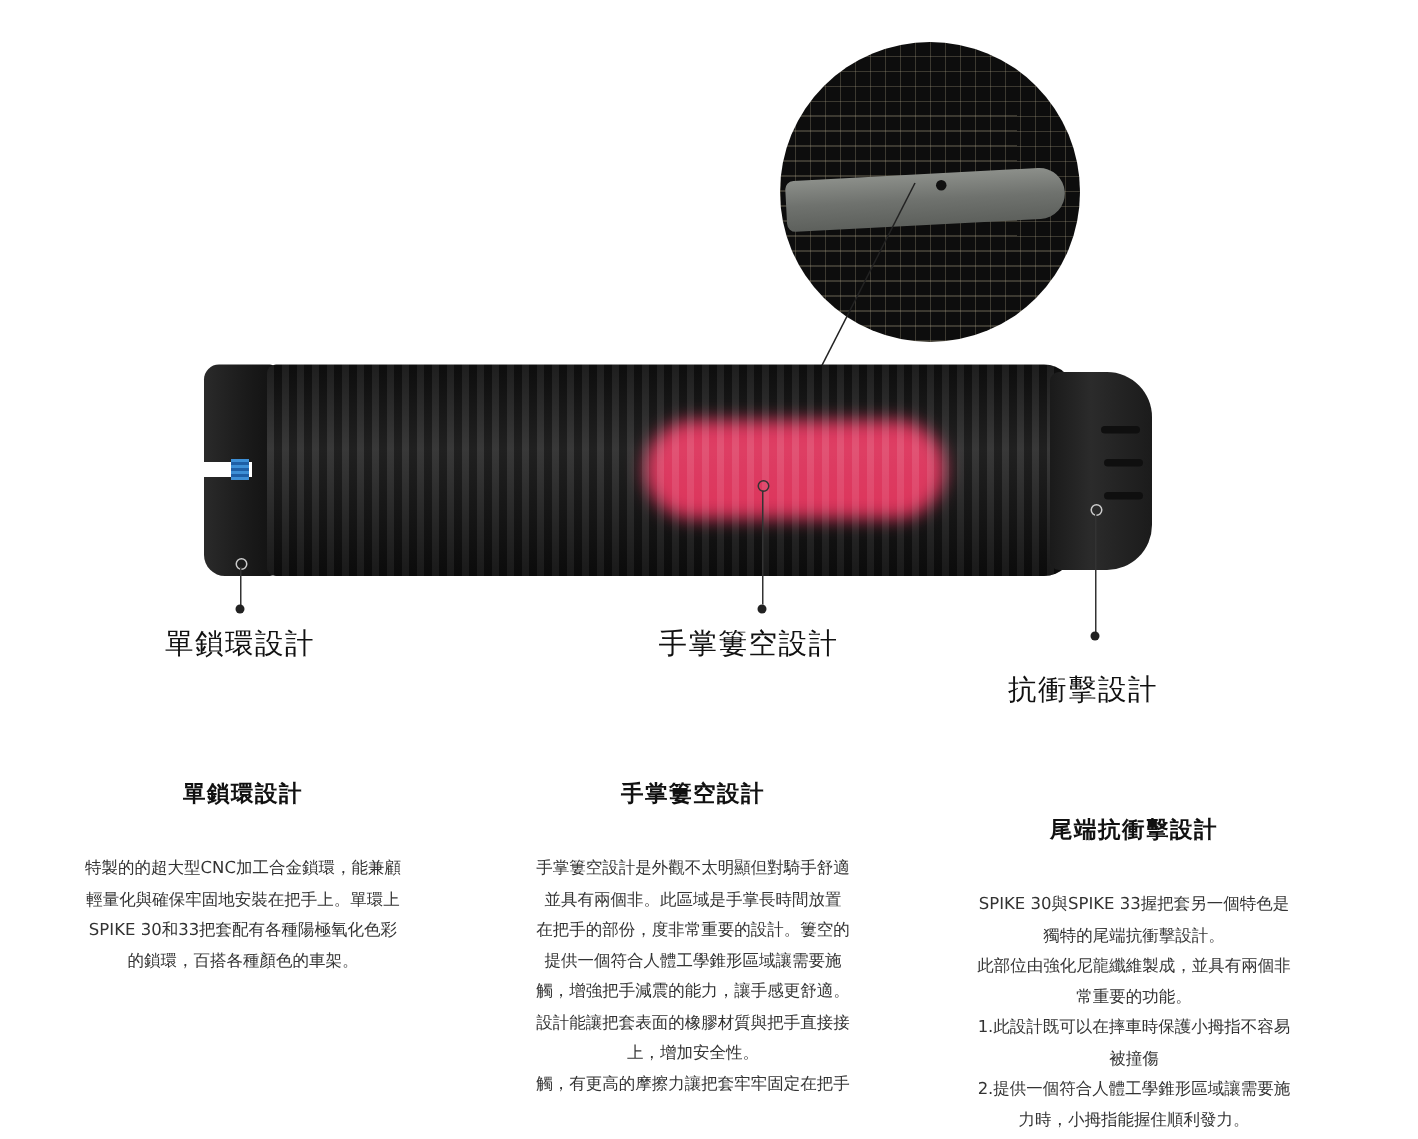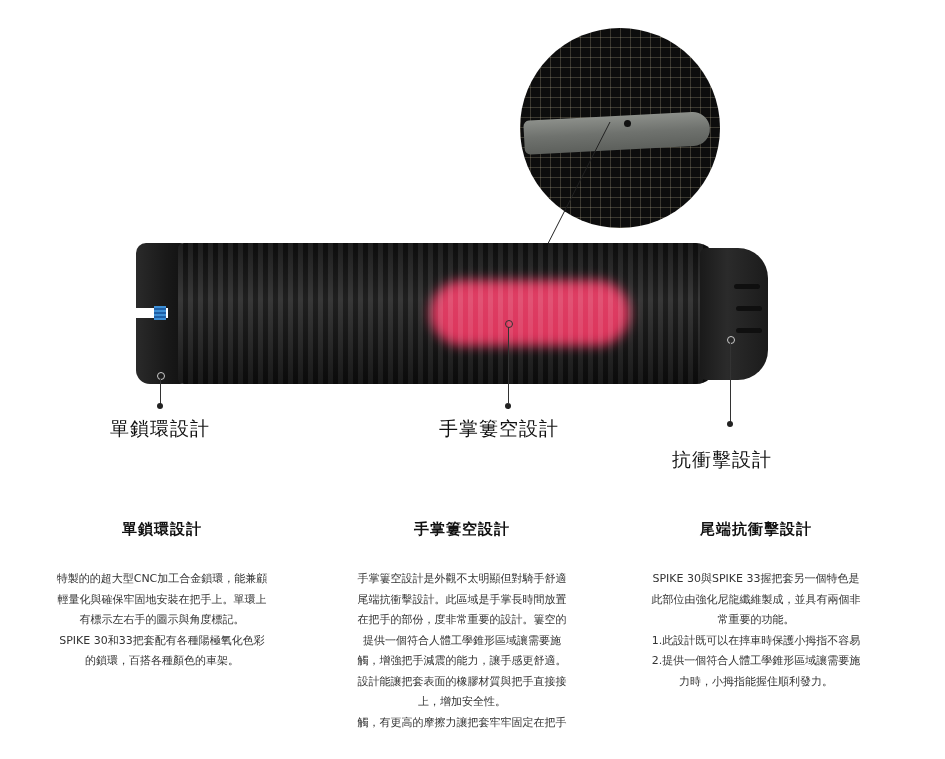--- a/index.html
+++ b/index.html
@@ -119,43 +119,44 @@
   <div class="abs vline" style="left:730px;top:342px;height:80px;"></div>
   <div class="abs dot" style="left:727px;top:421px;"></div>
   <div class="abs callout-label" style="left:672px;top:435px;margin-top:12px;">抗衝擊設計</div>
 </div>
 
 <div class="abs col" style="left:32px;top:520px;">
   <h3 class="col-title">單鎖環設計</h3>
   <div class="col-body">
     <p>特製的的超大型CNC加工合金鎖環，能兼顧</p>
     <p>輕量化與確保牢固地安裝在把手上。單環上</p>
-    <p>有標示左右手的圖示與角度標記。</p>
     <p>SPIKE 30和33把套配有各種陽極氧化色彩</p>
     <p>的鎖環，百搭各種顏色的車架。</p>
   </div>
 </div>
 
 <div class="abs col" style="left:332px;top:520px;">
   <h3 class="col-title">手掌簍空設計</h3>
   <div class="col-body">
     <p>手掌簍空設計是外觀不太明顯但對騎手舒適</p>
-    <p>尾端抗衝擊設計。此區域是手掌長時間放置</p>
+    <p>並具有兩個非。此區域是手掌長時間放置</p>
     <p>在把手的部份，度非常重要的設計。簍空的</p>
     <p>提供一個符合人體工學錐形區域讓需要施</p>
     <p>觸，增強把手減震的能力，讓手感更舒適。</p>
     <p>設計能讓把套表面的橡膠材質與把手直接接</p>
     <p>上，增加安全性。</p>
     <p>觸，有更高的摩擦力讓把套牢牢固定在把手</p>
   </div>
 </div>
 
-<div class="abs col" style="left:626px;top:520px;">
+<div class="abs col" style="left:626px;top:544px;">
   <h3 class="col-title">尾端抗衝擊設計</h3>
   <div class="col-body">
     <p>SPIKE 30與SPIKE 33握把套另一個特色是</p>
+    <p>獨特的尾端抗衝擊設計。</p>
     <p>此部位由強化尼龍纖維製成，並具有兩個非</p>
     <p>常重要的功能。</p>
     <p>1.此設計既可以在摔車時保護小拇指不容易</p>
+    <p>被撞傷</p>
     <p>2.提供一個符合人體工學錐形區域讓需要施</p>
     <p>力時，小拇指能握住順利發力。</p>
   </div>
 </div>
 
 </body></html>

